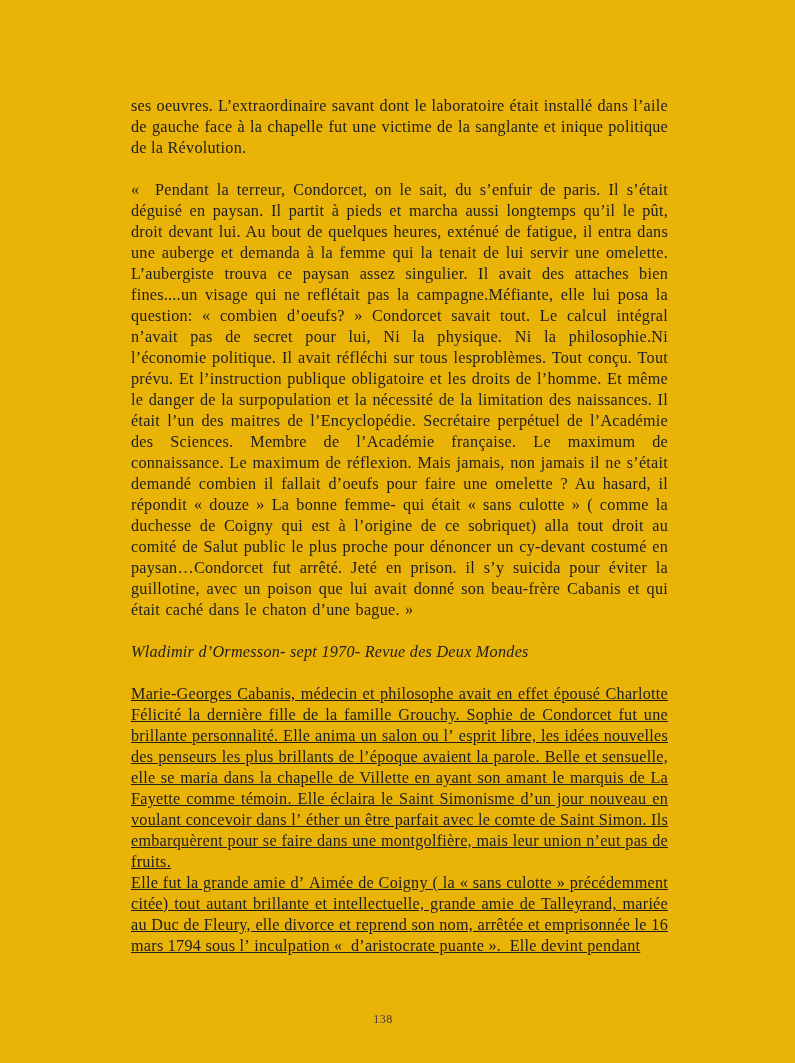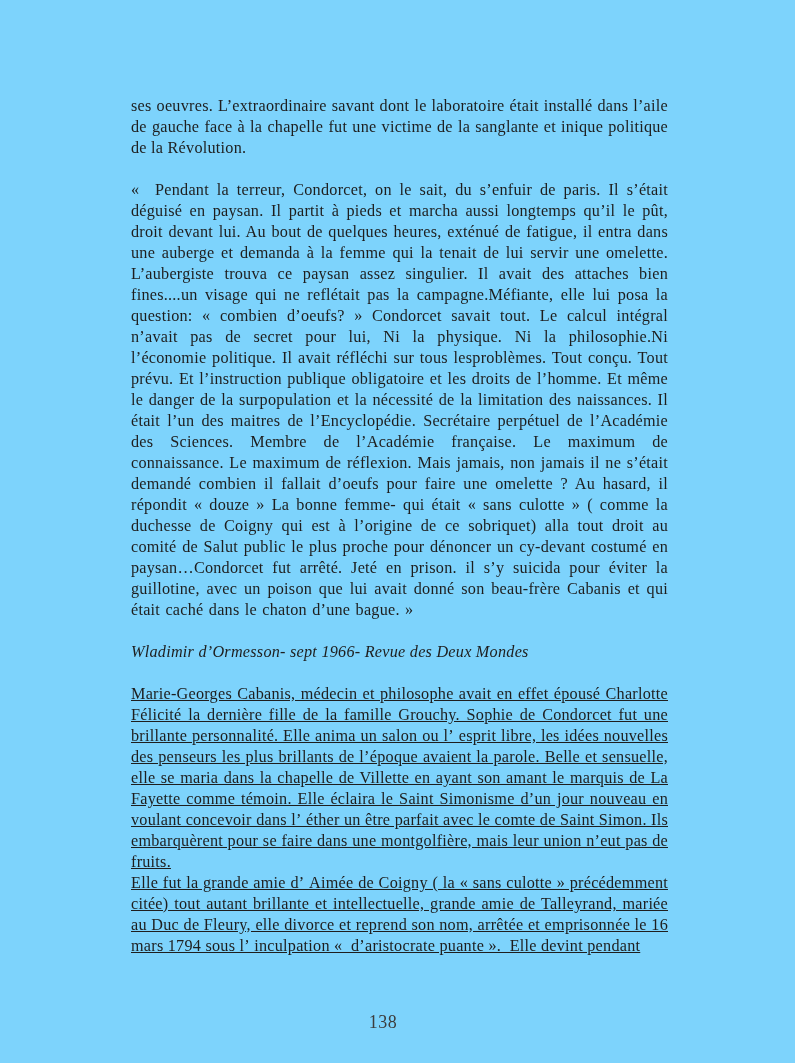--- a/index.html
+++ b/index.html
@@ -12,21 +12,21 @@
     height: 1063px;
     position: relative;
     overflow: hidden;
   }
   .page {
     box-sizing: border-box;
     position: absolute;
     top: 0; left: 0;
     width: 795px;
     height: 1063px;
-    background: #7dd3fc;
+    background: #eab308;
     padding: 96px 127px 0 131px;
     font-family: "Liberation Serif", "DejaVu Serif", serif;
     font-size: 16.2px;
     line-height: 21px;
     letter-spacing: 0.25px;
     color: #1e1e1e;
   }
   .para {
     margin: 0 0 21px 0;
     text-align: justify;
@@ -44,33 +44,33 @@
     margin-bottom: 0;
     text-decoration: underline;
   }
   .page-footer {
     position: absolute;
     top: 1012px;
     left: 0;
     width: 766px;
     text-align: center;
     font-family: "Liberation Serif", "DejaVu Serif", serif;
-    font-size: 18px;
+    font-size: 12px;
     color: #3d3d3d;
     letter-spacing: 0.5px;
   }
 </style>
 </head>
 <body>
 
 <div class="page">
   <p class="para">ses oeuvres. L’extraordinaire savant dont le laboratoire était installé dans l’aile de gauche face à la chapelle fut une victime de la sanglante et inique politique de la Révolution.</p>
 
   <p class="para quote">«&nbsp; Pendant la terreur, Condorcet, on le sait, du s’enfuir de paris. Il s’était déguisé en paysan. Il partit à pieds et marcha aussi longtemps qu’il le pût, droit devant lui. Au bout de quelques heures, exténué de fatigue, il entra dans une auberge et demanda à la femme qui la tenait de lui servir une omelette. L’aubergiste trouva ce paysan assez singulier. Il avait des attaches bien fines....un visage qui ne reflétait pas la campagne.Méfiante, elle lui posa la question: «&nbsp;combien d’oeufs?&nbsp;» Condorcet savait tout. Le calcul intégral n’avait pas de secret pour lui, Ni la physique. Ni la philosophie.Ni l’économie politique. Il avait réfléchi sur tous lesproblèmes. Tout conçu. Tout prévu. Et l’instruction publique obligatoire et les droits de l’homme. Et même le danger de la surpopulation et la nécessité de la limitation des naissances. Il était l’un des maitres de l’Encyclopédie. Secrétaire perpétuel de l’Académie des Sciences. Membre de l’Académie française. Le maximum de connaissance. Le maximum de réflexion. Mais jamais, non jamais il ne s’était demandé combien il fallait d’oeufs pour faire une omelette ? Au hasard, il répondit «&nbsp;douze&nbsp;» La bonne femme- qui était «&nbsp;sans culotte&nbsp;» ( comme la duchesse de Coigny qui est à l’origine de ce sobriquet) alla tout droit au comité de Salut public le plus proche pour dénoncer un cy-devant costumé en paysan…Condorcet fut arrêté. Jeté en prison. il s’y suicida pour éviter la guillotine, avec un poison que lui avait donné son beau-frère Cabanis et qui était caché dans le chaton d’une bague. »</p>
 
-  <p class="para attribution">Wladimir d’Ormesson- sept 1966-  Revue des Deux Mondes</p>
+  <p class="para attribution">Wladimir d’Ormesson- sept 1970-  Revue des Deux Mondes</p>
 
   <p class="para no-gap">Marie-Georges Cabanis, médecin et philosophe avait en effet épousé Charlotte Félicité la dernière fille de la famille Grouchy. Sophie de Condorcet fut une brillante personnalité. Elle anima un salon ou l’&nbsp;esprit libre, les idées nouvelles des penseurs les plus brillants de l’époque avaient la parole. Belle et sensuelle, elle se maria dans la chapelle de Villette en ayant son amant le marquis de La Fayette comme témoin. Elle éclaira le Saint Simonisme d’un jour nouveau en voulant concevoir dans l’&nbsp;éther un être parfait avec le comte de Saint Simon. Ils embarquèrent pour se faire dans une montgolfière, mais leur union n’eut pas de fruits.</p>
 
   <p class="para no-gap">Elle fut la grande amie d’&nbsp;Aimée de Coigny ( la «&nbsp;sans culotte&nbsp;» précédemment citée) tout autant brillante et intellectuelle, grande amie de Talleyrand, mariée au Duc de Fleury, elle divorce et reprend son nom, arrêtée et emprisonnée le 16 mars 1794 sous l’&nbsp;inculpation «&nbsp;&nbsp;d’aristocrate puante&nbsp;».&nbsp; Elle devint pendant</p>
 </div>
 
 <div class="page-footer">138</div>
 
 </body></html>

